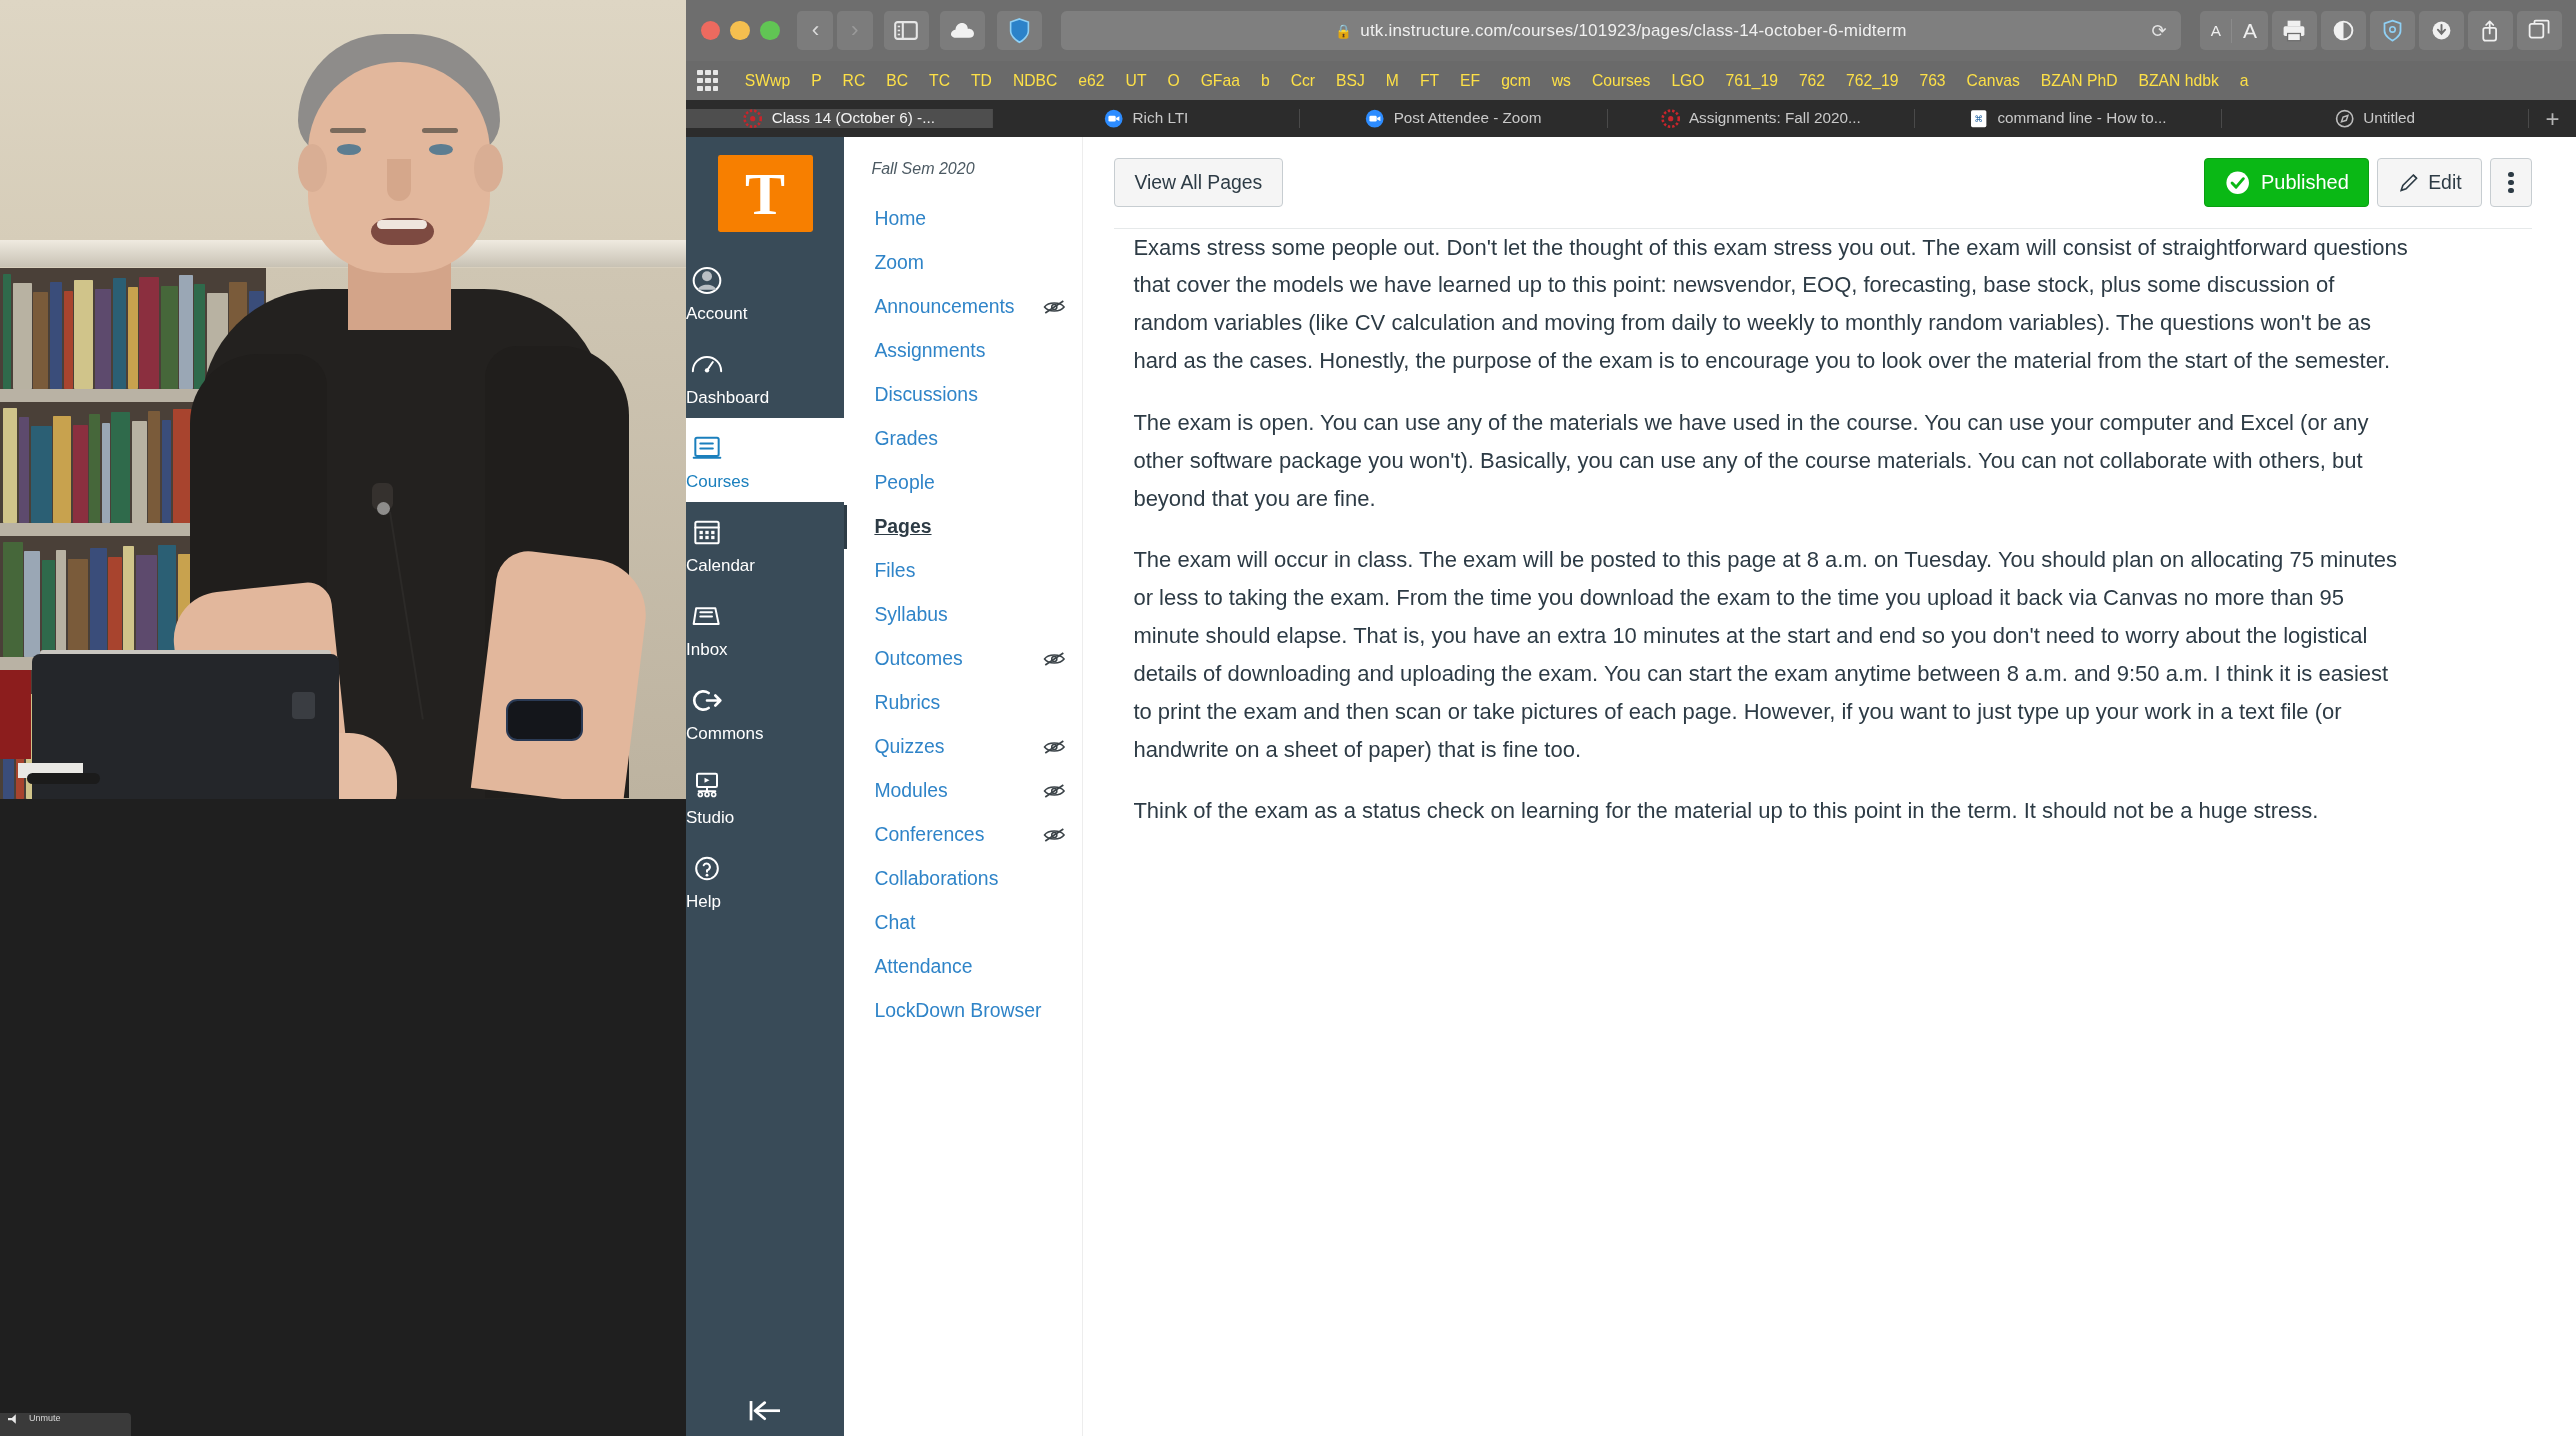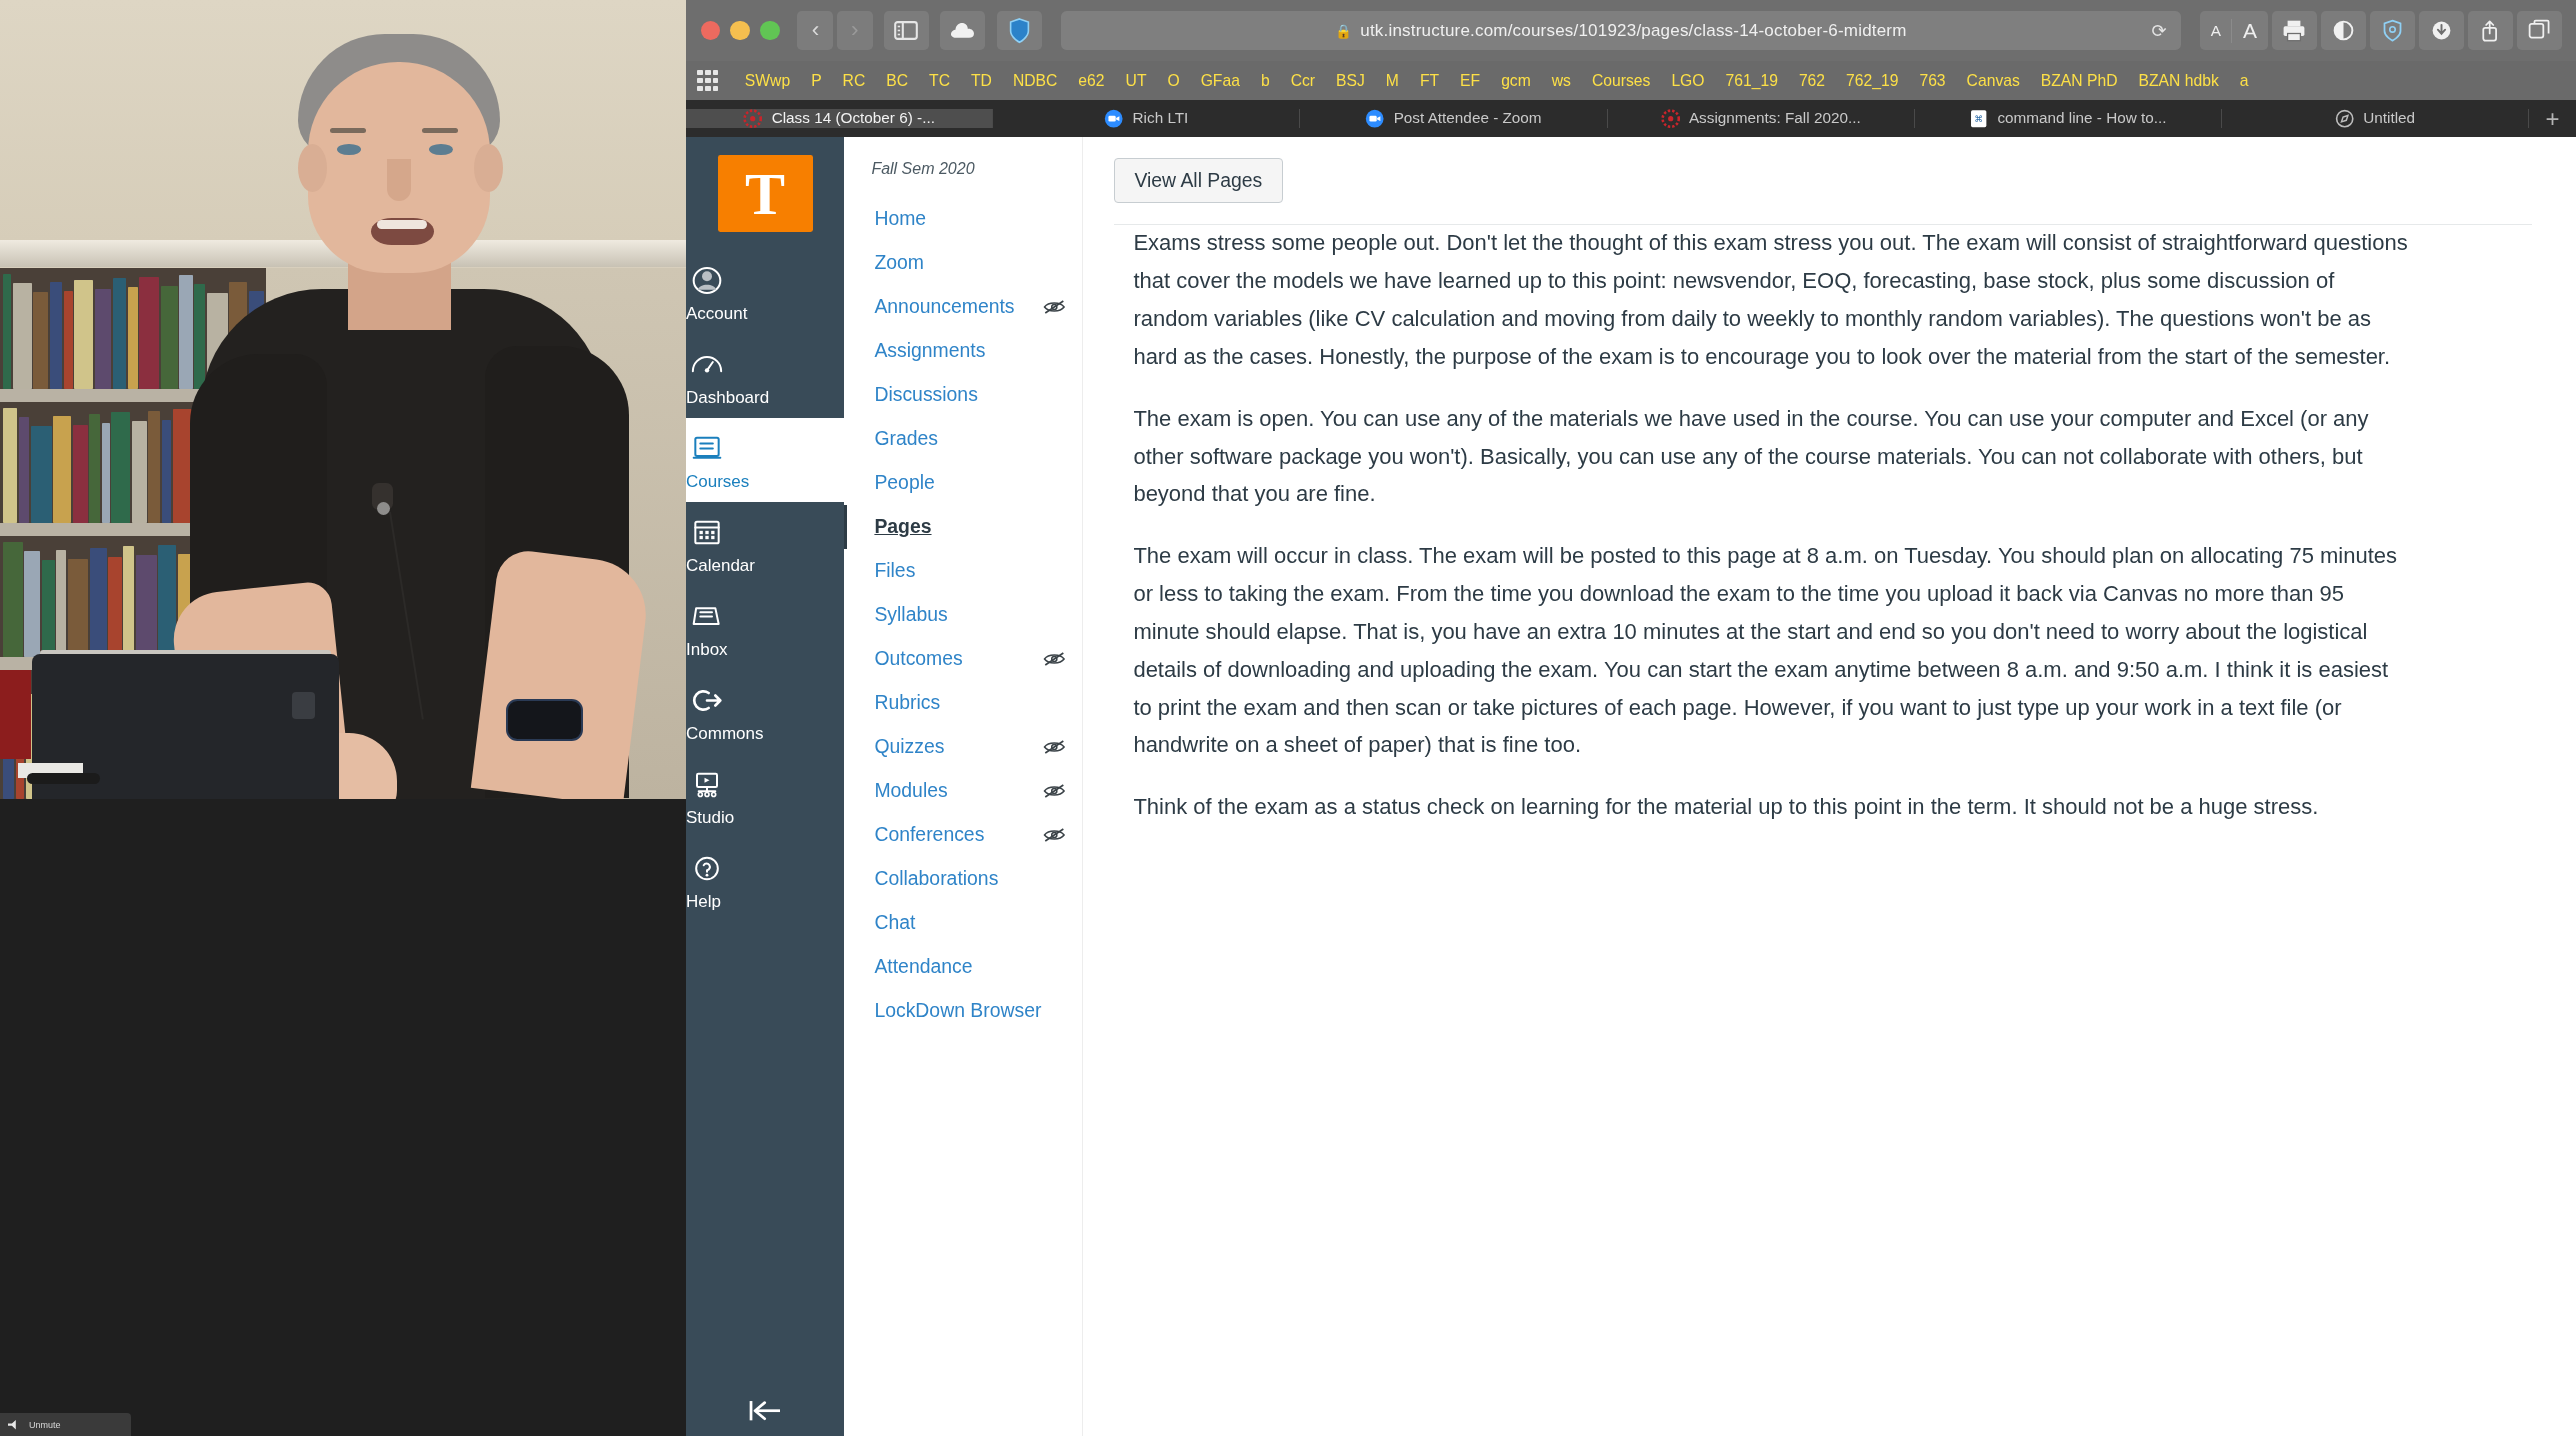--- a/index.html
+++ b/index.html
@@ -96,21 +96,21 @@
            border-radius:5.6px; background:#1b1b1b; }
   .v-paper { position:absolute; left:18px; top:763px; width:65px; height:14.5px;
              background:#e9e8e4; }
   .video-dark {
     position:absolute; left:0; top:799px; width:686px; height:638px;
     background:#1f1f1f;
   }
   .zoom-toolbar-peek {
     position:absolute; left:0; bottom:0; width:131px; height:22.6px;
     background:#3a3a3a; border-top-right-radius:4px;
-    display:flex; align-items:center; gap:8px; padding-left:8px;
+    display:flex; gap:8px; padding-left:8px;
     overflow:hidden;
   }
   .ztb-ico { width:13px; height:11.3px; background:#e8e8e8;
              clip-path: polygon(0% 40%, 30% 40%, 60% 8%, 60% 92%, 30% 60%, 0% 60%); }
   .ztb-txt { font-size:9px; color:#d8d8d8; white-space:nowrap; }
 
   
   .browser {
     position:absolute; left:686px; top:0;
     width:1890px; height:1436px;
@@ -724,20 +724,43 @@
             </div>
             <div class="cn-item">
               <span>LockDown Browser</span>
             </div>
           </div>
       </div>
 
       <div class="content">
         <div class="content-head">
           <div class="btn">View All Pages</div>
+          <div class="head-right">
+            <div class="btn-green">
+              <svg width="27.4" height="27.4" viewBox="0 0 34 34">
+                <circle cx="17" cy="17" r="14" fill="#fff"></circle>
+                <path d="M10 17.5 L15 22.5 L24 12" fill="none" stroke="#0ab815" stroke-width="3.6" stroke-linecap="round" stroke-linejoin="round"></path>
+              </svg>
+              <span>Published</span>
+            </div>
+            <div class="btn">
+              <svg width="22.6" height="22.6" viewBox="0 0 28 28">
+                <path d="M4 24 L6 18 L19 5 L23 9 L10 22 Z" fill="none" stroke="#2D3B45" stroke-width="2"></path>
+                <line x1="19" y1="5" x2="23" y2="9" stroke="#2D3B45" stroke-width="2"></line>
+              </svg>
+              <span>Edit</span>
+            </div>
+            <div class="kebab">
+              <span>
+                <i></i>
+                  <i></i>
+                  <i></i>
+              </span>
+            </div>
+          </div>
         </div>
         <div class="divider"></div>
         <div id="paras-host">
             <p class="para">Exams stress some people out.  Don't let the thought of this exam stress you out.  The exam will consist of straightforward questions that cover the models we have learned up to this point:  newsvendor, EOQ, forecasting, base stock, plus some discussion of random variables (like CV calculation and moving from daily to weekly to monthly random variables).  The questions won't be as hard as the cases.  Honestly, the purpose of the exam is to encourage you to look over the material from the start of the semester.</p>
             <p class="para">The exam is open.  You can use any of the materials we have used in the course.  You can use your computer and Excel (or any other software package you won't).  Basically, you can use any of the course materials.  You can not collaborate with others, but beyond that you are fine.</p>
             <p class="para">The exam will occur in class.  The exam will be posted to this page at 8 a.m. on Tuesday.  You should plan on allocating 75 minutes or less to taking the exam.  From the time you download the exam to the time you upload it back via Canvas no more than 95 minute should elapse.  That is, you have an extra 10 minutes at the start and end so you don't need to worry about the logistical details of downloading and uploading the exam.  You can start the exam anytime between 8 a.m. and 9:50 a.m.  I think it is easiest to print the exam and then scan or take pictures of each page.  However, if you want to just type up your work in a text file (or handwrite on a sheet of paper) that is fine too.</p>
             <p class="para">Think of the exam as a status check on learning for the material up to this point in the term.  It should not be a huge stress.</p>
           </div>
       </div>
 

